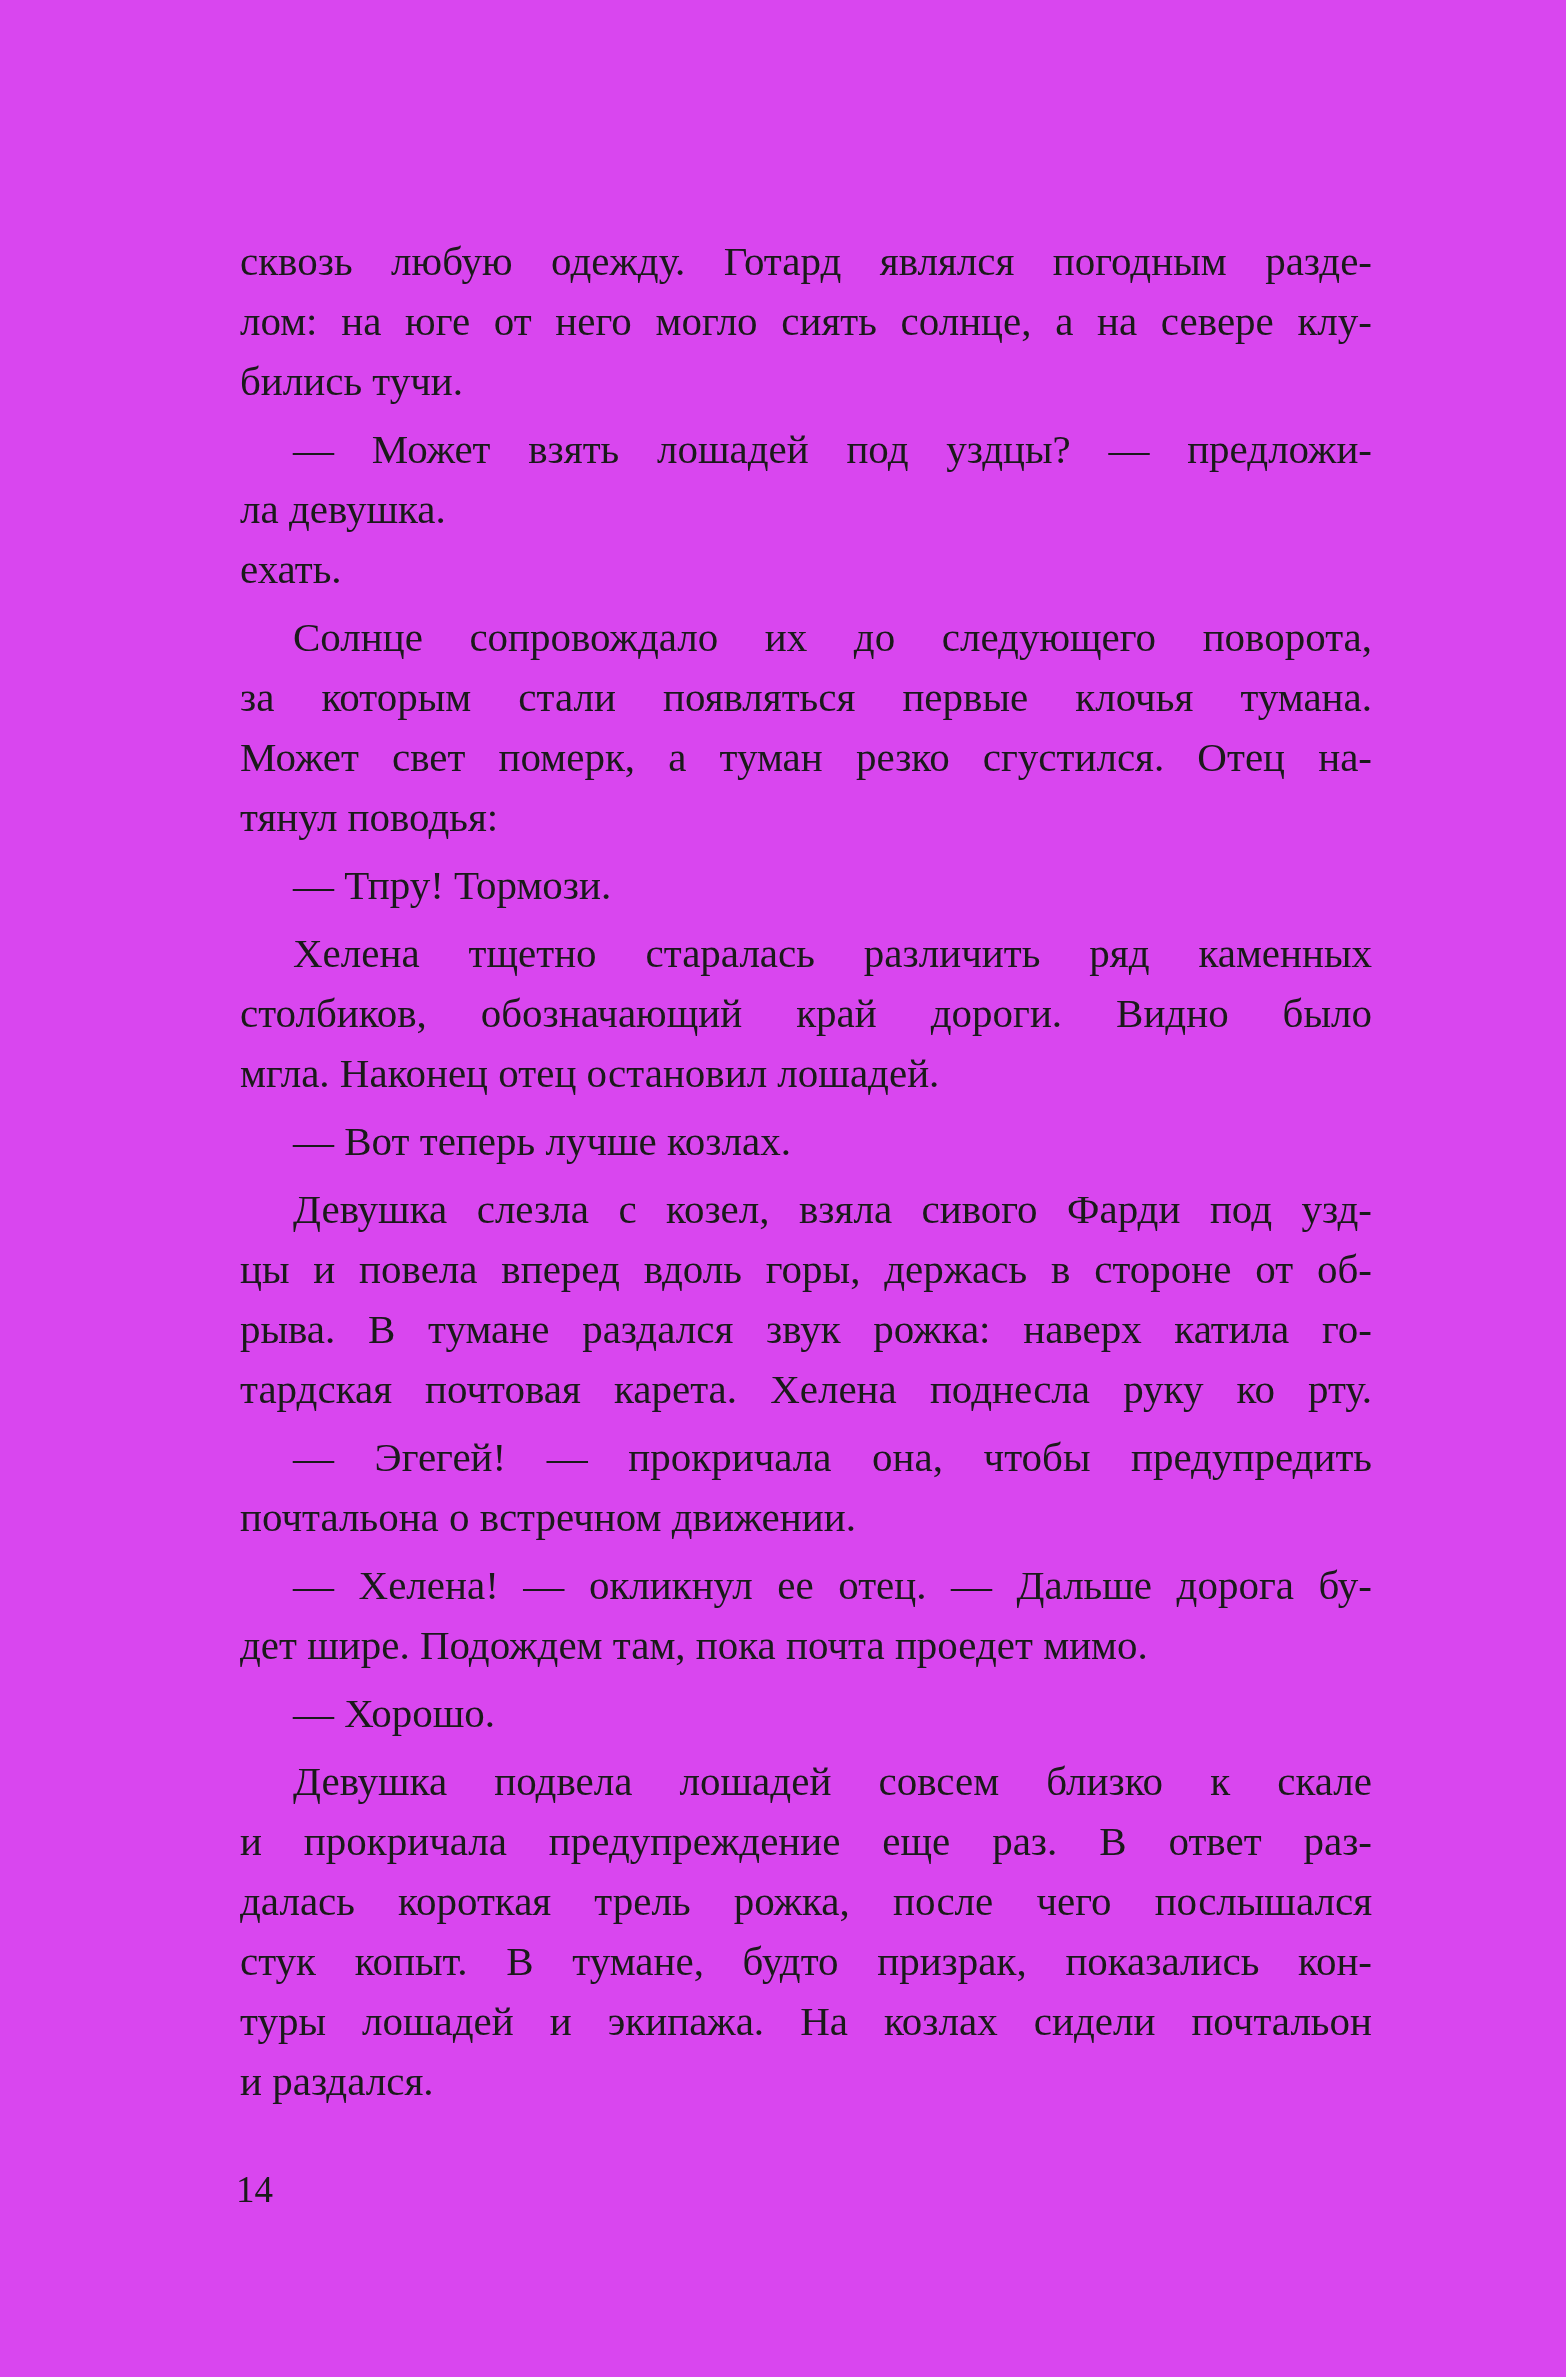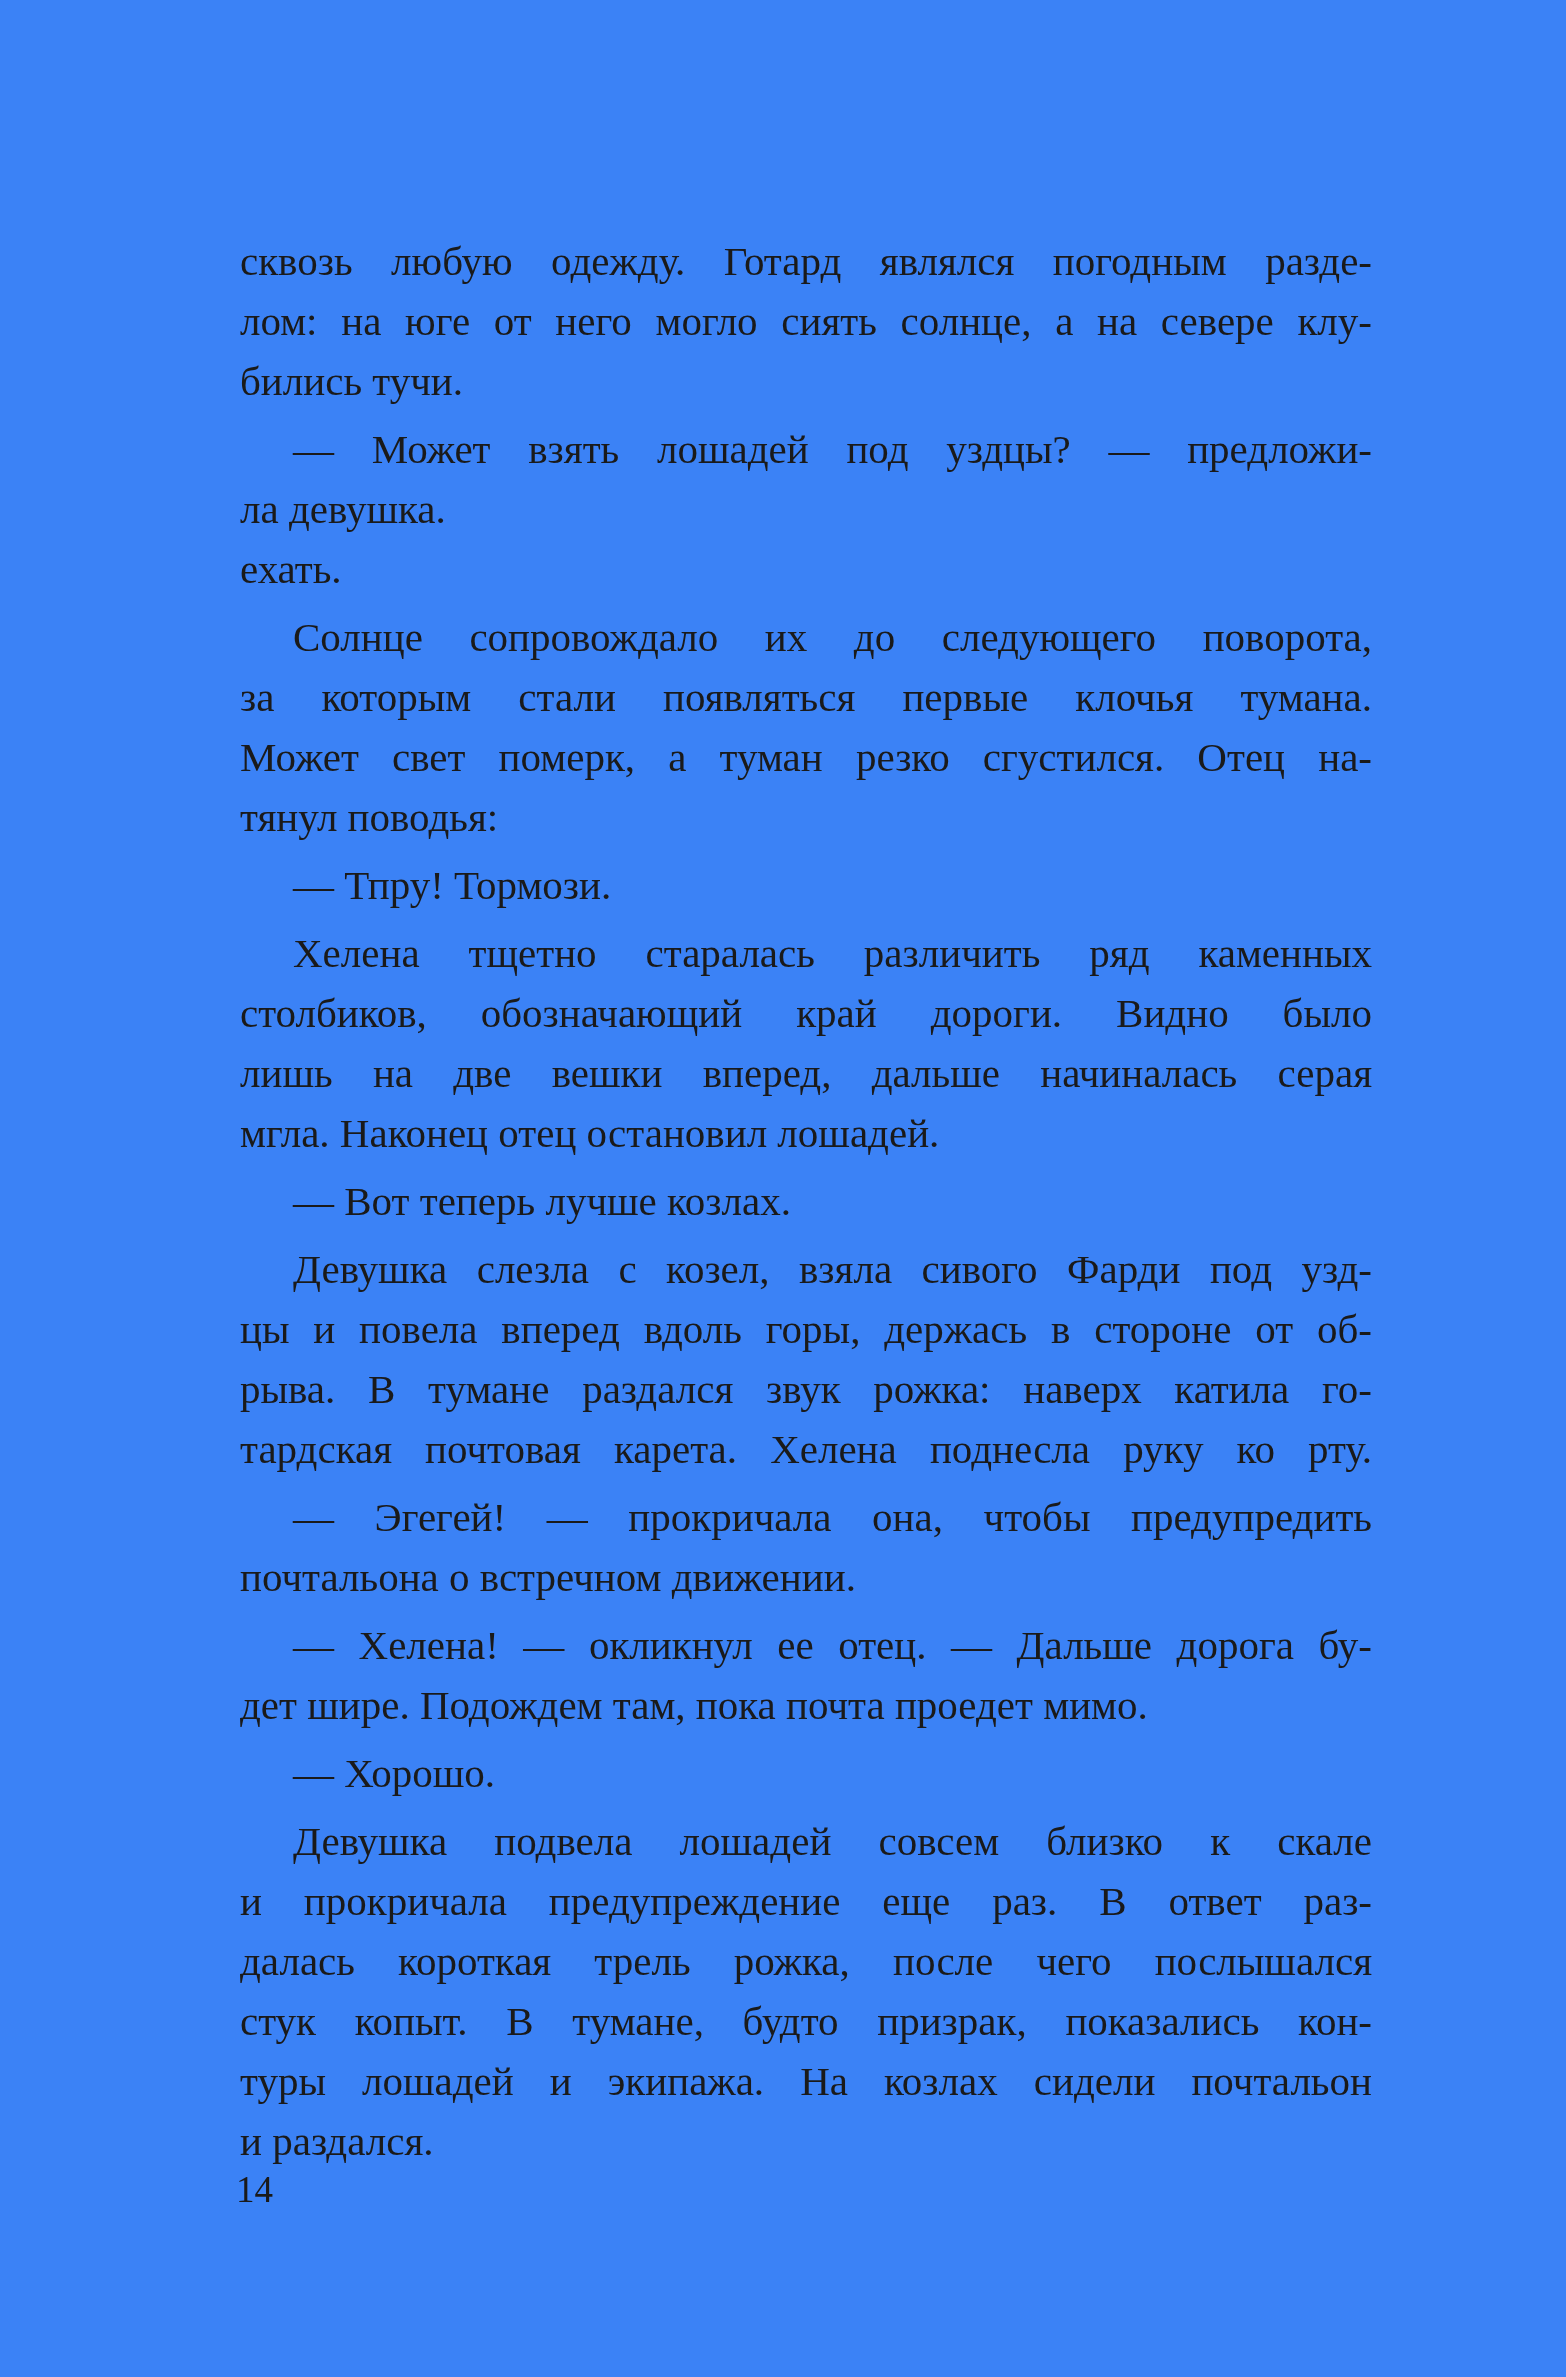--- a/index.html
+++ b/index.html
@@ -12,21 +12,21 @@
     height: 2377px;
     position: relative;
     overflow: hidden;
   }
   .page {
     position: absolute;
     left: 0;
     top: 0;
     width: 1567px;
     height: 2377px;
-    background: #3b82f6;
+    background: #d946ef;
   }
   .text-block {
     position: absolute;
     left: 240px;
     top: 231px;
     width: 1132px;
     font-family: "Liberation Serif", "DejaVu Serif", serif;
     font-size: 41px;
     line-height: 60px;
     color: #1a1a1a;
@@ -67,21 +67,20 @@
     <span class="line indent">— Может взять лошадей под уздцы? — предложи-</span>
     <span class="line last">ла девушка.</span>
     <span class="line last">ехать.</span>
     <span class="line indent">Солнце сопровождало их до следующего поворота,</span>
     <span class="line">за которым стали появляться первые клочья тумана.</span>
     <span class="line">Может свет померк, а туман резко сгустился. Отец на-</span>
     <span class="line last">тянул поводья:</span>
     <span class="line indent last">— Тпру! Тормози.</span>
     <span class="line indent">Хелена тщетно старалась различить ряд каменных</span>
     <span class="line">столбиков, обозначающий край дороги. Видно было</span>
-    <span class="line">лишь на две вешки вперед, дальше начиналась серая</span>
     <span class="line last">мгла. Наконец отец остановил лошадей.</span>
     <span class="line indent last">— Вот теперь лучше козлах.</span>
     <span class="line indent">Девушка слезла с козел, взяла сивого Фарди под узд-</span>
     <span class="line">цы и повела вперед вдоль горы, держась в стороне от об-</span>
     <span class="line">рыва. В тумане раздался звук рожка: наверх катила го-</span>
     <span class="line">тардская почтовая карета. Хелена поднесла руку ко рту.</span>
     <span class="line indent">— Эгегей! — прокричала она, чтобы предупредить</span>
     <span class="line last">почтальона о встречном движении.</span>
     <span class="line indent">— Хелена! — окликнул ее отец. — Дальше дорога бу-</span>
     <span class="line last">дет шире. Подождем там, пока почта проедет мимо.</span>

